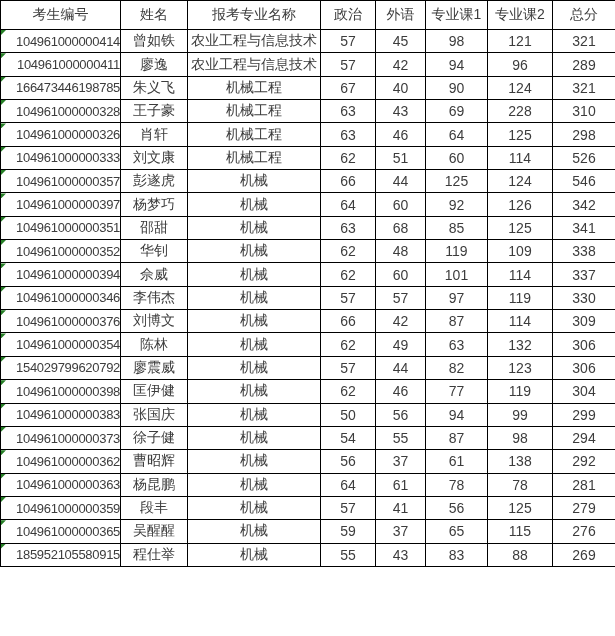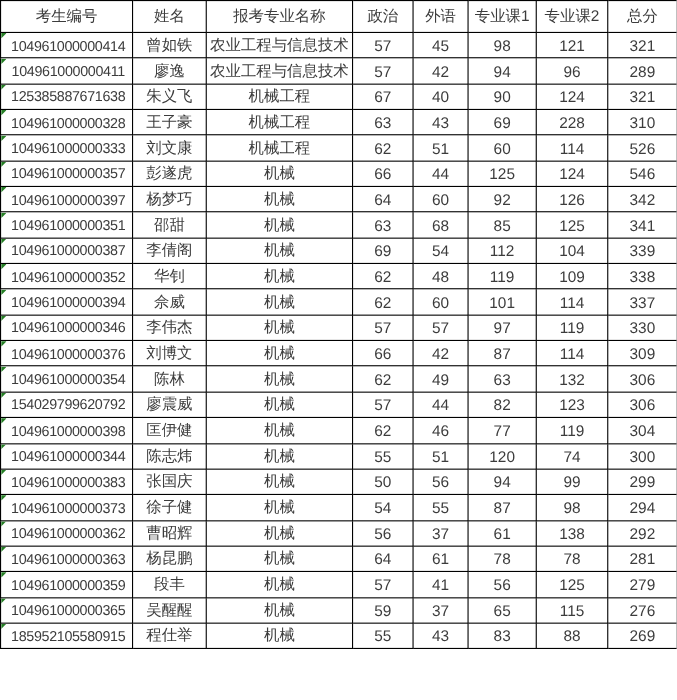--- a/index.html
+++ b/index.html
@@ -21,21 +21,21 @@
     font-size:14px;
     font-weight:normal;
     text-align:center;
     padding:0;
     overflow:hidden;
     white-space:nowrap;
   }
   thead tr{height:29px;}
   tbody tr{height:23.35px;}
   td.c0{
-    text-align:center;
+    text-align:right;
     padding-left:3px;
     font-size:13px;
     letter-spacing:-0.3px;
     position:relative;
   }
   .tri{
     position:absolute;
     top:0;left:0;
     width:5px;height:5px;
     clip-path:polygon(0 0,100% 0,0 100%);
@@ -83,40 +83,50 @@
         <td class="c0"><span class="tri" style="background: rgb(38, 127, 38);"></span><span>104961000000411</span></td>
         <td class="c1">廖逸</td>
         <td class="c2">农业工程与信息技术</td>
         <td class="c3">57</td>
         <td class="c4">42</td>
         <td class="c5">94</td>
         <td class="c6">96</td>
         <td class="c7">289</td>
       </tr>
       <tr>
-        <td class="c0"><span class="tri" style="background: rgb(38, 127, 38);"></span><span>125385887671638</span></td>
+        <td class="c0"><span class="tri" style="background: rgb(38, 127, 38);"></span><span>166473446198785</span></td>
         <td class="c1">朱义飞</td>
         <td class="c2">机械工程</td>
         <td class="c3">67</td>
         <td class="c4">40</td>
         <td class="c5">90</td>
         <td class="c6">124</td>
         <td class="c7">321</td>
       </tr>
       <tr>
         <td class="c0"><span class="tri" style="background: rgb(38, 127, 38);"></span><span>104961000000328</span></td>
         <td class="c1">王子豪</td>
         <td class="c2">机械工程</td>
         <td class="c3">63</td>
         <td class="c4">43</td>
         <td class="c5">69</td>
         <td class="c6">228</td>
         <td class="c7">310</td>
       </tr>
       <tr>
+        <td class="c0"><span class="tri" style="background: rgb(38, 127, 38);"></span><span>104961000000326</span></td>
+        <td class="c1">肖轩</td>
+        <td class="c2">机械工程</td>
+        <td class="c3">63</td>
+        <td class="c4">46</td>
+        <td class="c5">64</td>
+        <td class="c6">125</td>
+        <td class="c7">298</td>
+      </tr>
+      <tr>
         <td class="c0"><span class="tri" style="background: rgb(38, 127, 38);"></span><span>104961000000333</span></td>
         <td class="c1">刘文康</td>
         <td class="c2">机械工程</td>
         <td class="c3">62</td>
         <td class="c4">51</td>
         <td class="c5">60</td>
         <td class="c6">114</td>
         <td class="c7">526</td>
       </tr>
       <tr>
@@ -143,30 +153,20 @@
         <td class="c0"><span class="tri" style="background: rgb(38, 127, 38);"></span><span>104961000000351</span></td>
         <td class="c1">邵甜</td>
         <td class="c2">机械</td>
         <td class="c3">63</td>
         <td class="c4">68</td>
         <td class="c5">85</td>
         <td class="c6">125</td>
         <td class="c7">341</td>
       </tr>
       <tr>
-        <td class="c0"><span class="tri" style="background: rgb(38, 127, 38);"></span><span>104961000000387</span></td>
-        <td class="c1">李倩阁</td>
-        <td class="c2">机械</td>
-        <td class="c3">69</td>
-        <td class="c4">54</td>
-        <td class="c5">112</td>
-        <td class="c6">104</td>
-        <td class="c7">339</td>
-      </tr>
-      <tr>
         <td class="c0"><span class="tri" style="background: rgb(38, 127, 38);"></span><span>104961000000352</span></td>
         <td class="c1">华钊</td>
         <td class="c2">机械</td>
         <td class="c3">62</td>
         <td class="c4">48</td>
         <td class="c5">119</td>
         <td class="c6">109</td>
         <td class="c7">338</td>
       </tr>
       <tr>
@@ -223,30 +223,20 @@
         <td class="c0"><span class="tri" style="background: rgb(38, 127, 38);"></span><span>104961000000398</span></td>
         <td class="c1">匡伊健</td>
         <td class="c2">机械</td>
         <td class="c3">62</td>
         <td class="c4">46</td>
         <td class="c5">77</td>
         <td class="c6">119</td>
         <td class="c7">304</td>
       </tr>
       <tr>
-        <td class="c0"><span class="tri" style="background: rgb(38, 127, 38);"></span><span>104961000000344</span></td>
-        <td class="c1">陈志炜</td>
-        <td class="c2">机械</td>
-        <td class="c3">55</td>
-        <td class="c4">51</td>
-        <td class="c5">120</td>
-        <td class="c6">74</td>
-        <td class="c7">300</td>
-      </tr>
-      <tr>
         <td class="c0"><span class="tri" style="background: rgb(38, 127, 38);"></span><span>104961000000383</span></td>
         <td class="c1">张国庆</td>
         <td class="c2">机械</td>
         <td class="c3">50</td>
         <td class="c4">56</td>
         <td class="c5">94</td>
         <td class="c6">99</td>
         <td class="c7">299</td>
       </tr>
       <tr>

